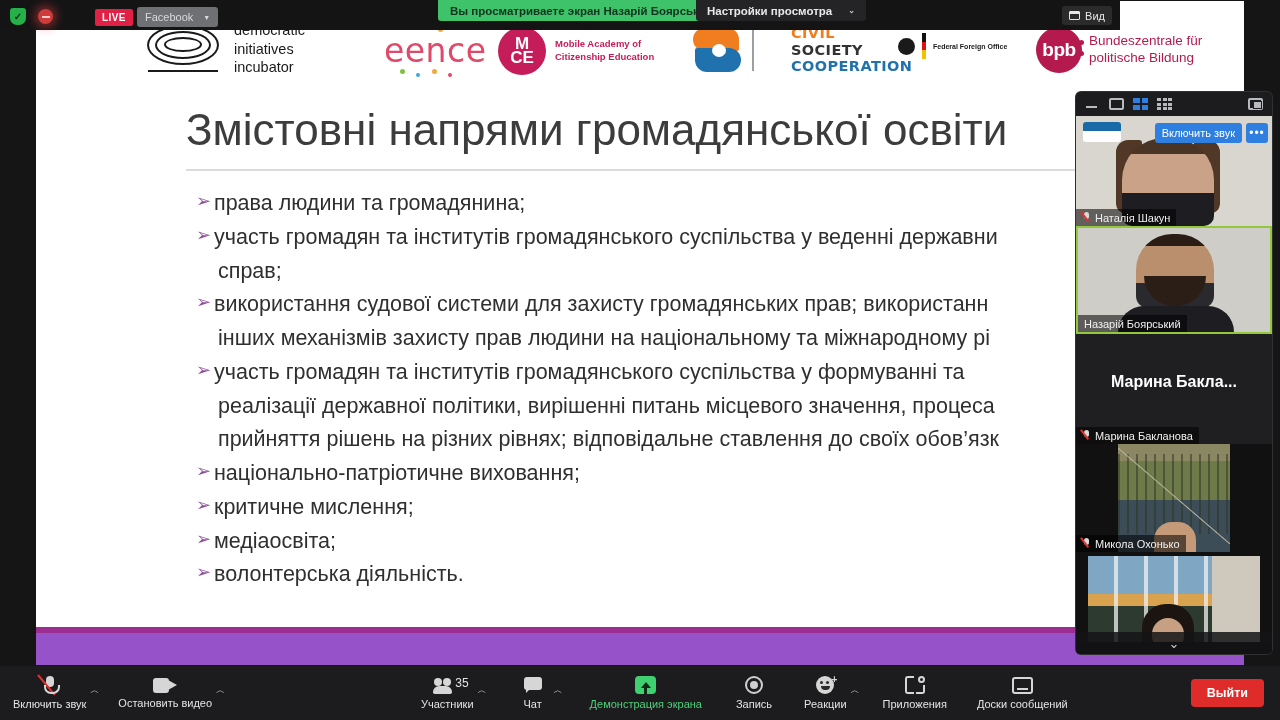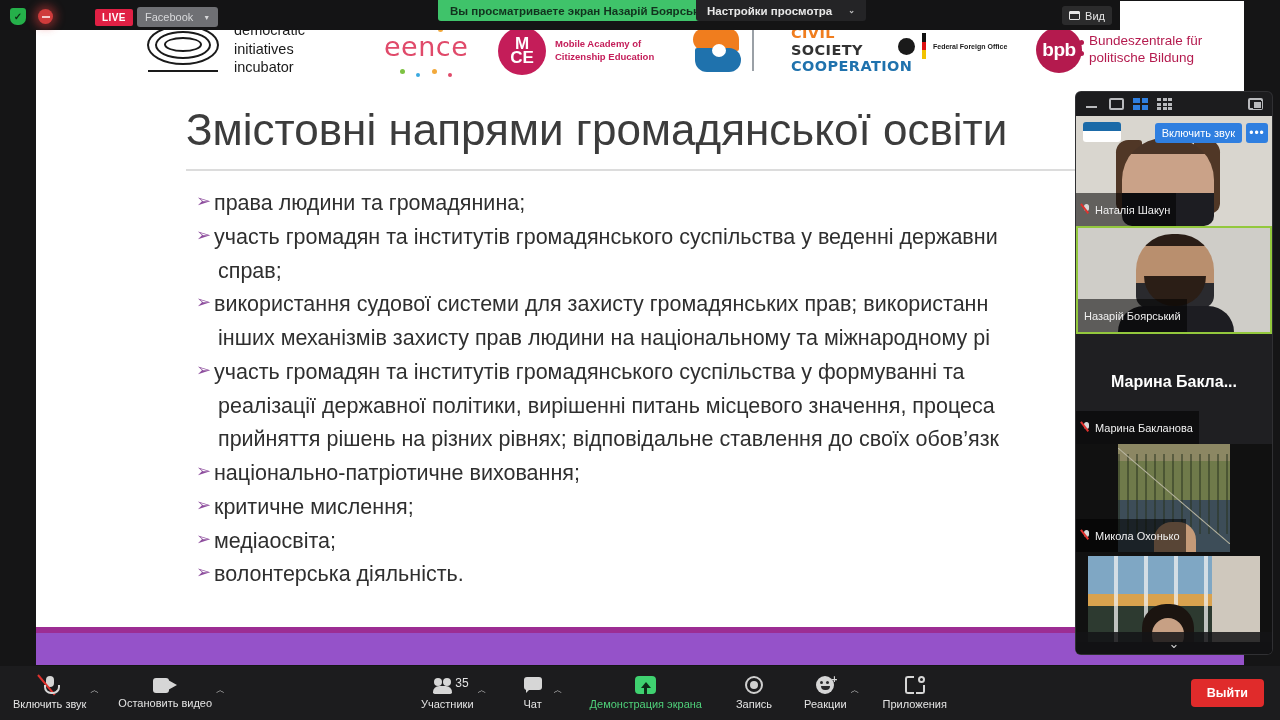--- a/index.html
+++ b/index.html
@@ -53,21 +53,21 @@
   .dii-mark { width:74px; height:48px; position:relative; }
   .dii-mark .ring { position:absolute; border:2px solid #1a1a1a; border-radius:50%; left:50%; transform:translateX(-50%); }
   .dii-mark .r1 { width:72px; height:40px; top:0px; }
   .dii-mark .r2 { width:56px; height:28px; top:6px; }
   .dii-mark .r3 { width:38px; height:15px; top:12px; }
   .dii-mark .bar { position:absolute; left:2px; bottom:1px; width:70px; height:2px; background:#1a1a1a; }
   .dii-text { font-size:14.5px; line-height:1.28; color:#1a1a1a; }
 
   
   .l-eence { left:348px; top:18px; flex-direction:column; }
-  .eence-word { font-size:27px; color:#e04a6a; letter-spacing:.5px; font-family:"DejaVu Sans", sans-serif; }
+  .eence-word { font-size:33px; color:#e04a6a; letter-spacing:.5px; font-family:"DejaVu Sans", sans-serif; }
   .dots { position:absolute; width:90px; height:52px; left:-4px; top:-10px; pointer-events:none; }
   .dots i { position:absolute; border-radius:50%; display:block; }
 
   
   .l-mace { left:462px; top:14px; gap:9px; }
   .mace-mark { width:48px; height:48px; border-radius:50%; background:#c41d59; position:relative;
                display:flex; align-items:center; justify-content:center; color:#fff;
                font-size:17px; font-weight:bold; line-height:.85; }
   .mace-mark span { display:block; text-align:center; }
   .mace-text { font-size:9.5px; font-weight:bold; color:#c41d59; line-height:1.35; }
@@ -125,21 +125,21 @@
   .vm-speak { border:2px solid #b9babd; border-radius:2px; background:transparent; }
   .vm-gal { display:grid; grid-template-columns:1fr 1fr; grid-template-rows:1fr 1fr; gap:2px; }
   .vm-gal b { background:#2f7fe0; display:block; }
   .vm-grid { display:grid; grid-template-columns:repeat(3,1fr); grid-template-rows:repeat(3,1fr); gap:1.5px; }
   .vm-grid b { background:#b9babd; display:block; }
   .vm-pop { margin-left:auto; border:2px solid #b9babd; border-radius:2px; }
   .vm-pop:after { content:""; position:absolute; right:-1px; bottom:-1px; width:7px; height:6px;
                   background:#b9babd; border:1px solid #1c1c1e; }
 
   .tile { position:relative; width:196px; overflow:hidden; background:#111; }
-  .tile .namebar { position:absolute; left:0; bottom:0; height:33px; padding:0 6px;
+  .tile .namebar { position:absolute; left:0; bottom:0; height:17px; padding:0 6px;
                    background:rgba(0,0,0,.55); color:#f0f0f0; font-size:11px;
                    display:flex; align-items:center; gap:5px; max-width:100%; }
   .mutedmic { width:8px; height:11px; position:relative; flex:none; }
   .mutedmic:before { content:""; position:absolute; left:1.5px; top:0; width:5px; height:7px;
                      background:#d8d8d8; border-radius:3px; }
   .mutedmic:after { content:""; position:absolute; left:-1px; top:-1px; width:12px; height:1.8px;
                     background:#e0322e; transform:rotate(52deg); transform-origin:left center; }
 
   .t1 { height:110px; background:#d9d6cf; }
   .t1 .face { position:absolute; left:46px; top:22px; width:92px; height:88px;
@@ -507,18 +507,22 @@
       </div>
       <div class="titem" style="margin-left:18px">
         <span class="ic ic-apps">
             <b class="a1"></b>
             <b class="a2"></b>
             <b class="a3"></b>
             <b class="a4"></b>
           </span>
         <span class="lbl">Приложения</span>
       </div>
+      <div class="titem" style="margin-left:12px">
+        <span class="ic ic-board"></span>
+        <span class="lbl">Доски сообщений</span>
+      </div>
     </div>
 
     <div class="leave-btn">Выйти</div>
   </div>
 
 </div>
 
 </body></html>

